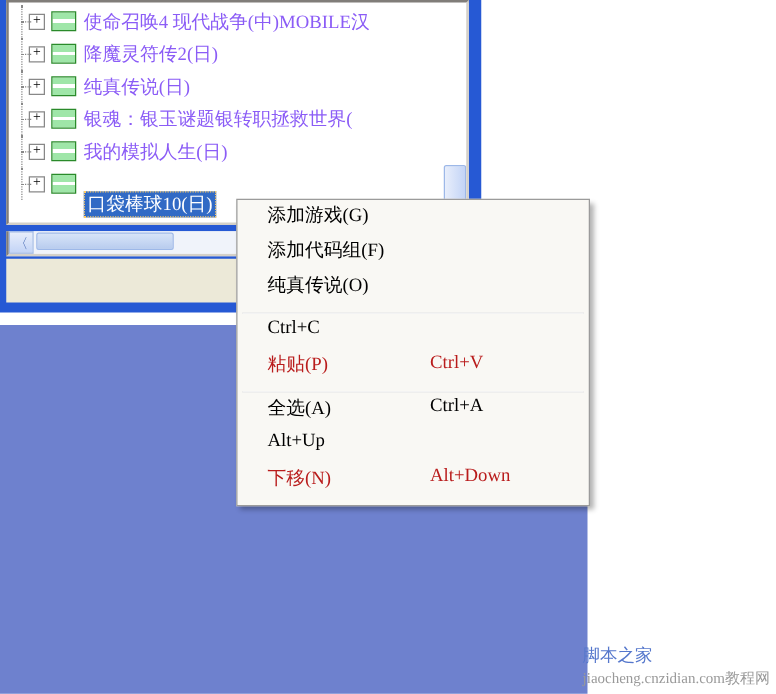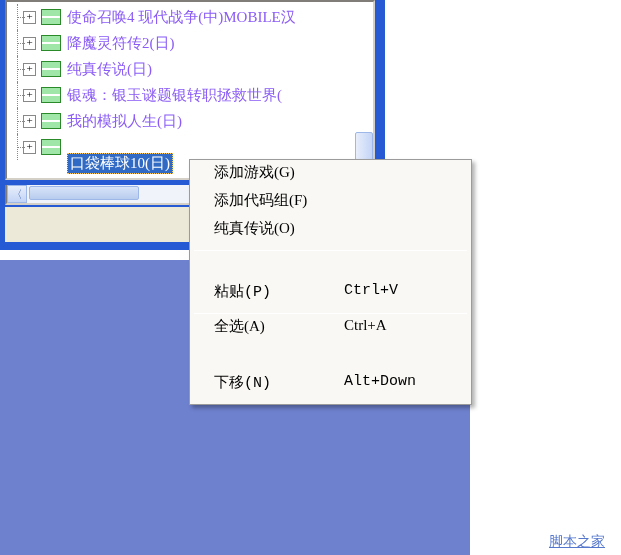--- a/index.html
+++ b/index.html
@@ -143,36 +143,35 @@
   border: 1px solid #9b9b9b;
   box-shadow: 3px 3px 4px rgba(0,0,0,0.3);
   padding: 3px 2px;
 }
 .menu-item {
   display: flex;
   height: 28px;
   padding: 0 12px 0 22px;
   color: #000;
 }
-.menu-item.disabled { color: #000000; font-family: Liberation Mono, monospace; }
+.menu-item.disabled { color: #b91c1c; }
 .menu-label { flex: 0 0 130px; }
 .menu-shortcut { flex: 1; }
 .menu-sep {
   height: 1px;
   margin: 3px 2px;
   background: #c0c0c0;
   border-bottom: 1px solid #fff;
 }
 .watermark {
   position: absolute;
-  right: 16px; bottom: 4px;
+  right: 5px; bottom: 4px;
   font-size: 14px;
   color: #5577cc;
   line-height: 1.3;
-  text-decoration: underline;
 }
 .watermark .sub { color: #999; font-size: 12px; }
 </style>
 </head>
 <body>
 
 <div class="desktop-bg"></div>
 
 <div class="window-frame">
   <div class="panel">
@@ -234,33 +233,36 @@
     <div class="menu-item">
       <span class="menu-label">添加代码组(F)</span>
       <span class="menu-shortcut"></span>
     </div>
     <div class="menu-item">
       <span class="menu-label">纯真传说(O)</span>
       <span class="menu-shortcut"></span>
     </div>
     <div class="menu-sep"></div>
     <div class="menu-item">
+      <span class="menu-shortcut">Ctrl+C</span>
     </div>
     <div class="menu-item disabled">
       <span class="menu-label">粘贴(P)</span>
       <span class="menu-shortcut">Ctrl+V</span>
     </div>
     <div class="menu-sep"></div>
     <div class="menu-item">
       <span class="menu-label">全选(A)</span>
       <span class="menu-shortcut">Ctrl+A</span>
     </div>
     <div class="menu-item">
+      <span class="menu-shortcut">Alt+Up</span>
     </div>
     <div class="menu-item disabled">
       <span class="menu-label">下移(N)</span>
       <span class="menu-shortcut">Alt+Down</span>
     </div>
   </div>
 
 <div class="watermark">
   <div>脚本之家</div>
+  <div class="sub">jiaocheng.cnzidian.com教程网</div>
 </div>
 
 </body></html>

